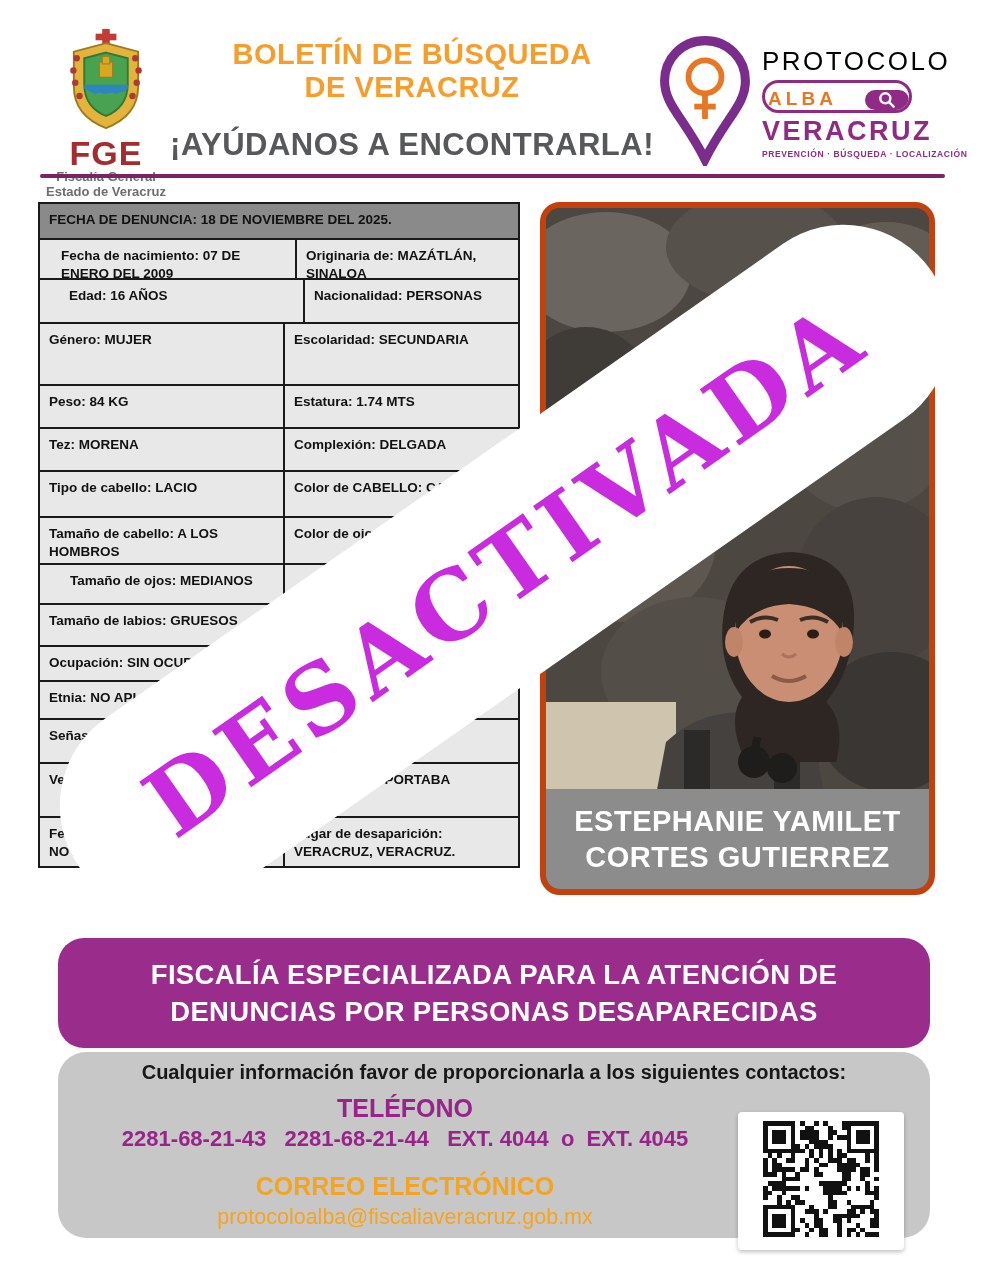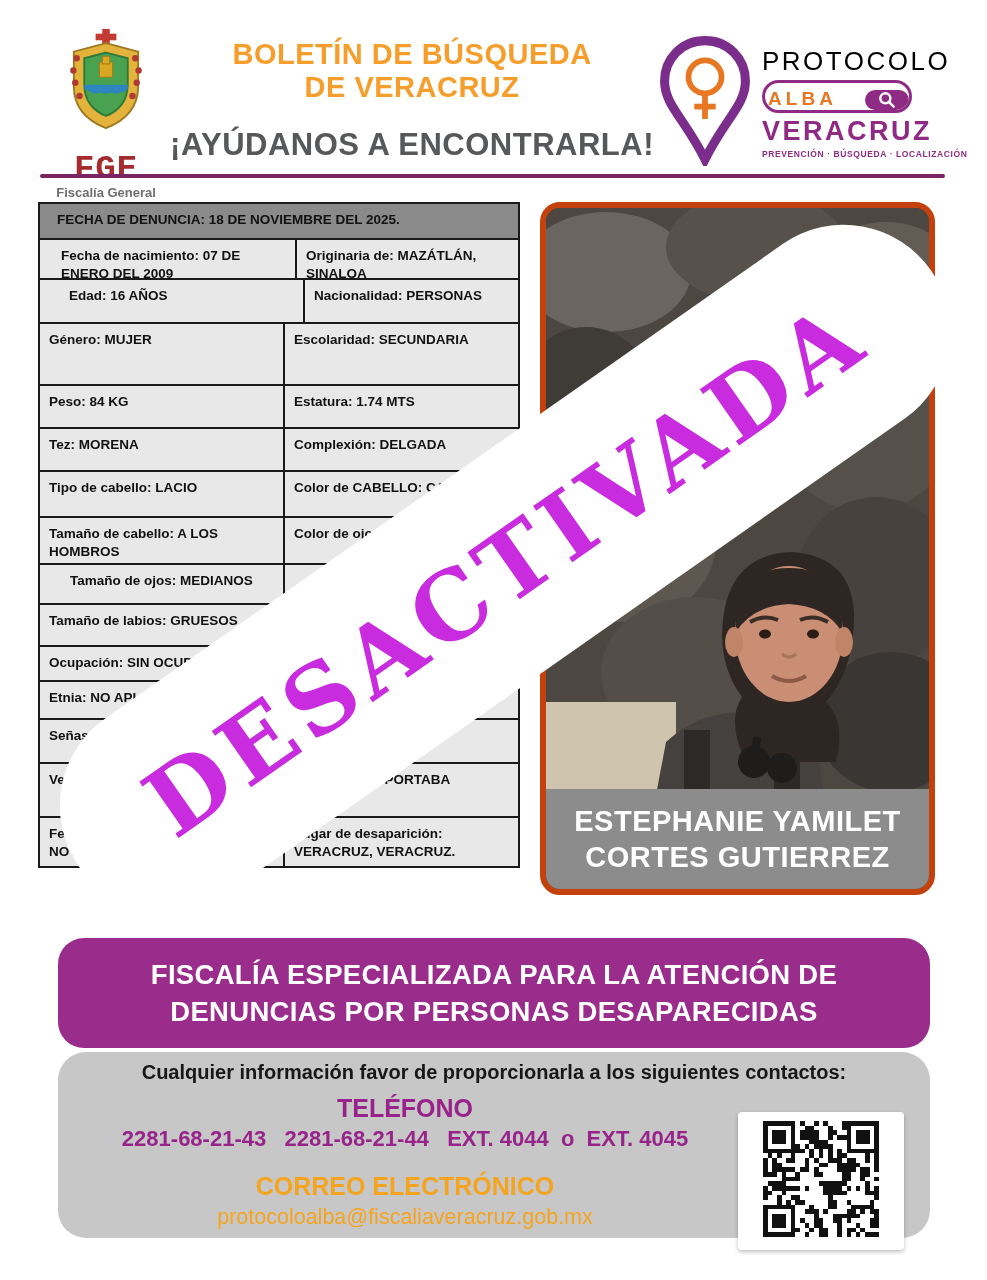--- a/index.html
+++ b/index.html
@@ -3,40 +3,40 @@
 <meta charset="utf-8">
 <style>
   * { margin:0; padding:0; box-sizing:border-box; }
   html,body { background:#e9e9e9; }
   body { font-family:"Liberation Sans", sans-serif; }
   .page { position:relative; width:987px; height:1280px; background:#ffffff; margin:0 auto; overflow:hidden; }
 
   
   .hdr { position:absolute; top:28px; left:42px; right:38px; height:142px; display:flex; }
   .fge-block { width:160px; text-align:center; }
-  .fge-abbr { color:#a42b2e; font-weight:bold; font-size:34px; letter-spacing:1px; line-height:1; margin-top:16px;font-family:Liberation Mono, monospace; }
+  .fge-abbr { color:#a42b2e; font-weight:bold; font-size:34px; letter-spacing:1px; line-height:1; margin-top:0; }
   .fge-org { color:#6d6e70; font-weight:bold; font-size:13px; line-height:1.15; }
   .title-block { flex:1; text-align:center; padding-top:10px; }
   .title-1 { color:#f59e2b; font-weight:bold; font-size:29px; letter-spacing:.5px; line-height:1.15; }
   .title-sub { color:#57585a; font-weight:bold; font-size:31px; margin-top:22px; letter-spacing:.5px; white-space:nowrap; }
   .alba-block { width:295px; display:flex; align-items:flex-start; padding-top:6px; }
   .alba-texts { margin-left:6px; padding-top:12px; }
   .alba-protocolo { color:#000000; font-size:26px; letter-spacing:2.5px; font-weight:500; }
   .alba-pill { display:flex; align-items:flex-end; border:3px solid #8f2b84; border-radius:17px; overflow:hidden; width:150px; height:33px; margin-top:3px;gap:25px; }
   .alba-word { flex:1; display:flex; align-items:center; justify-content:center; color:#e87724; font-weight:bold; font-size:19px; letter-spacing:4px; }
   .alba-search { width:44px; background:#8f2b84; border-radius:14px; display:flex; align-items:center; justify-content:center; }
   .alba-veracruz { color:#8f2b84; font-weight:bold; font-size:27px; letter-spacing:2.5px; margin-top:3px; }
   .alba-tagline { color:#8f2b84; font-weight:bold; font-size:8.5px; letter-spacing:.6px; margin-top:2px; white-space:nowrap; }
 
   .rule { position:absolute; top:174px; left:40px; width:905px; height:4px; background:#7b2463; border-radius:2px; }
 
   
   .dtable { position:absolute; left:38px; top:202px; width:482px; border:2px solid #1a1a1a; background:#e8e8e8; }
   .t-row { display:flex; border-top:2px solid #1a1a1a; }
-  .t-row:first-child { border-top:none;padding-left:8px; }
+  .t-row:first-child { border-top:none; }
   .t-head { background:#8a8a8a; }
   .t-cell { padding:7px 9px 0 9px; font-size:13.5px; font-weight:bold; color:#111; line-height:1.3; }
   .t-left { width:243px; }
   .t-right { flex:1; border-left:2px solid #1a1a1a; }
   .t-full { width:100%; }
   .t-row:nth-child(1){height:34px;} .t-row:nth-child(2){height:40px;padding-left:12px;}
   .t-row:nth-child(3){height:44px;padding-left:20px;} .t-row:nth-child(4){height:62px;}
   .t-row:nth-child(5){height:43px;} .t-row:nth-child(6){height:43px;}
   .t-row:nth-child(7){height:46px;} .t-row:nth-child(8){height:47px;}
   .t-row:nth-child(9){height:40px;text-align:center;} .t-row:nth-child(10){height:42px;}

